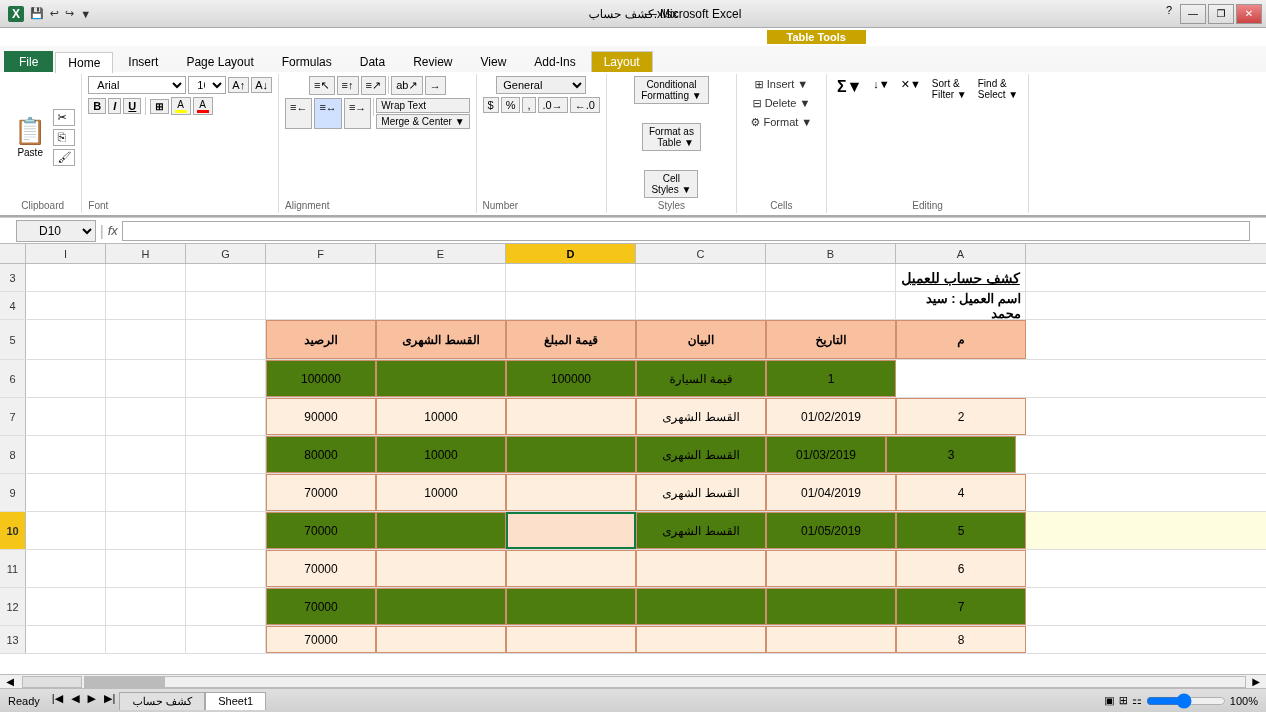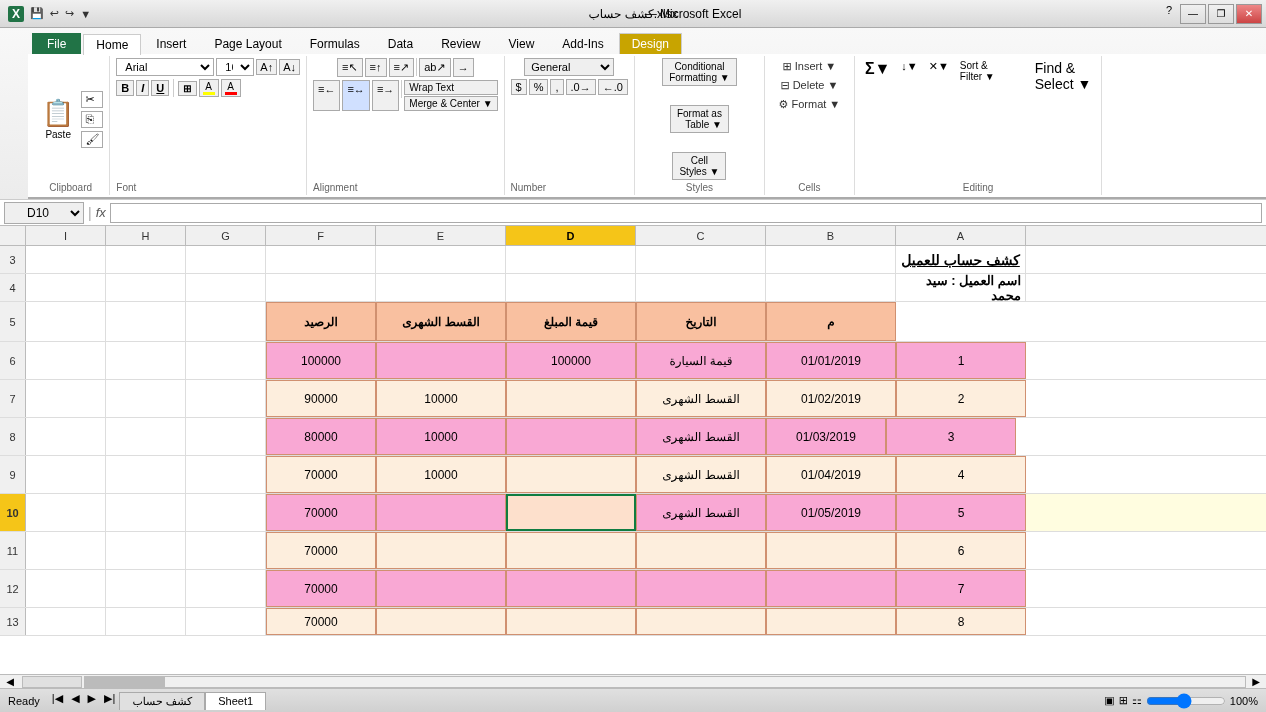--- a/index.html
+++ b/index.html
@@ -63,21 +63,20 @@
       color: white;
       font-size: 11px;
       padding: 1px 20px;
       font-weight: bold;
     }
 
     
     .ribbon {
       background: linear-gradient(to bottom, #f8f8f8, #ececec);
       border-bottom: 1px solid #ccc;
-      padding-left: 28px;
     }
     .ribbon-tabs {
       display: flex;
       align-items: flex-end;
       padding: 0 4px;
       height: 26px;
       gap: 2px;
     }
     .ribbon-tab {
       padding: 3px 12px;
@@ -189,21 +188,21 @@
     .edit-btn { font-size: 11px; display: flex; flex-direction: column; align-items: center; padding: 2px 4px; cursor: pointer; }
     .sort-filter-btn { font-size: 11px; display: flex; flex-direction: column; align-items: center; padding: 2px 4px; cursor: pointer; }
 
     
     .formula-bar {
       background: #fff;
       border-bottom: 1px solid #bbb;
       display: flex;
       align-items: center;
       height: 26px;
-      padding: 0 4px;
+      padding: 0 16px;
       gap: 4px;
     }
     .name-box {
       width: 80px;
       border: 1px solid #aaa;
       font-size: 12px;
       padding: 2px 4px;
       text-align: center;
     }
     .formula-divider { color: #aaa; font-size: 14px; }
@@ -278,21 +277,21 @@
     }
     .cell.active-cell {
       border: 2px solid #217346;
     }
     .cell.table-header {
       background: #f9c0a0;
       font-weight: bold;
       justify-content: center;
     }
     .cell.table-data {
-      background: #f9a8d4;
+      background: #4d7c0f;
       justify-content: center;
     }
     .cell.table-data-light {
       background: #fdeedd;
       justify-content: center;
     }
     .cell.empty { background: #fff; }
 
     
     .status-bar {
@@ -373,33 +372,36 @@
     <span style="position:absolute;left:50%;transform:translateX(-50%) translateX(60px);font-size:12px;"> — <span>Microsoft Excel</span></span>
     <div class="title-bar-icons">
 
       <span style="font-size:11px;padding:0 6px;cursor:pointer;">?</span>
       <div class="title-btn">—</div>
       <div class="title-btn">❐</div>
       <div class="title-btn close">✕</div>
     </div>
   </div>
 
+  <div class="table-tools-banner">
+    <span class="table-tools-label">Table Tools</span>
+  </div>
 
   <div class="ribbon">
     <div class="ribbon-tabs">
       <div class="ribbon-tab file">File</div>
       <div class="ribbon-tab active">Home</div>
       <div class="ribbon-tab">Insert</div>
       <div class="ribbon-tab">Page Layout</div>
       <div class="ribbon-tab">Formulas</div>
       <div class="ribbon-tab">Data</div>
       <div class="ribbon-tab">Review</div>
       <div class="ribbon-tab">View</div>
       <div class="ribbon-tab">Add-Ins</div>
-      <div class="ribbon-tab design-active" style="background:#c8a400;color:white;padding:3px 12px;">Design</div>
+      <div class="ribbon-tab design-active" style="background:#c8a400;color:white;padding:3px 12px;">Layout</div>
     </div>
 
     <div class="ribbon-content">
 
       <div class="ribbon-group" style="min-width:60px;">
         <div class="ribbon-group-content">
           <div class="paste-btn">
             <span style="font-size:26px;">📋</span>
             <span style="font-size:10px;text-align:right;">Paste</span>
           </div>
@@ -494,21 +496,21 @@
         </div>
         <div class="ribbon-group-label">Cells</div>
       </div>
 
       <div class="ribbon-group" style="min-width:130px;">
         <div class="ribbon-group-content" style="flex-wrap:wrap;gap:3px;align-items:flex-start;">
           <span class="edit-btn" style="font-size:16px;font-weight:bold;">Σ▼</span>
           <span class="edit-btn">↓▼</span>
           <span class="edit-btn">✕▼</span>
           <span class="sort-filter-btn" style="font-size:10px;">Sort &amp;<br>Filter ▼</span>
-          <span class="sort-filter-btn" style="font-size:14px;margin-left:29px;">Find &amp;<br>Select ▼</span>
+          <span class="sort-filter-btn" style="font-size:10px;">Find &amp;<br>Select ▼</span>
         </div>
         <div class="ribbon-group-label">Editing</div>
       </div>
     </div>
   </div>
 
   <div class="formula-bar">
     <select class="name-box">
       <option>D10</option>
     </select>
@@ -566,34 +568,34 @@
       </div>
 
       <div class="grid-row" style="height:40px;">
         <div class="row-num">5</div>
         <div class="cell empty" style="width:80px;"></div>
         <div class="cell empty" style="width:80px;"></div>
         <div class="cell empty" style="width:80px;"></div>
         <div class="cell table-header arabic" style="width:110px;direction:rtl;border:1px solid #d09070;">الرصيد</div>
         <div class="cell table-header arabic" style="width:130px;direction:rtl;border:1px solid #d09070;">القسط الشهرى</div>
         <div class="cell table-header arabic" style="width:130px;direction:rtl;border:1px solid #d09070;">قيمة المبلغ</div>
+        <div class="cell table-header arabic" style="width:130px;direction:rtl;border:1px solid #d09070;">البيان</div>
         <div class="cell table-header arabic" style="width:130px;direction:rtl;border:1px solid #d09070;">التاريخ</div>
         <div class="cell table-header arabic" style="width:130px;direction:rtl;border:1px solid #d09070;">م</div>
       </div>
 
       <div class="grid-row" style="height:38px;">
         <div class="row-num">6</div>
         <div class="cell empty" style="width:80px;"></div>
         <div class="cell empty" style="width:80px;"></div>
         <div class="cell empty" style="width:80px;"></div>
         <div class="cell table-data" style="width:110px;border:1px solid #d09070;">100000</div>
         <div class="cell table-data" style="width:130px;border:1px solid #d09070;"></div>
         <div class="cell table-data" style="width:130px;border:1px solid #d09070;">100000</div>
         <div class="cell table-data arabic" style="width:130px;border:1px solid #d09070;direction:rtl;">قيمة السيارة</div>
-        <div class="cell table-data" style="width:130px;border:1px solid #d09070;">01/01/2019</div>
         <div class="cell table-data" style="width:130px;border:1px solid #d09070;">1</div>
       </div>
 
       <div class="grid-row" style="height:38px;">
         <div class="row-num">7</div>
         <div class="cell empty" style="width:80px;"></div>
         <div class="cell empty" style="width:80px;"></div>
         <div class="cell empty" style="width:80px;"></div>
         <div class="cell table-data-light" style="width:110px;border:1px solid #d09070;">90000</div>
         <div class="cell table-data-light" style="width:130px;border:1px solid #d09070;">10000</div>

